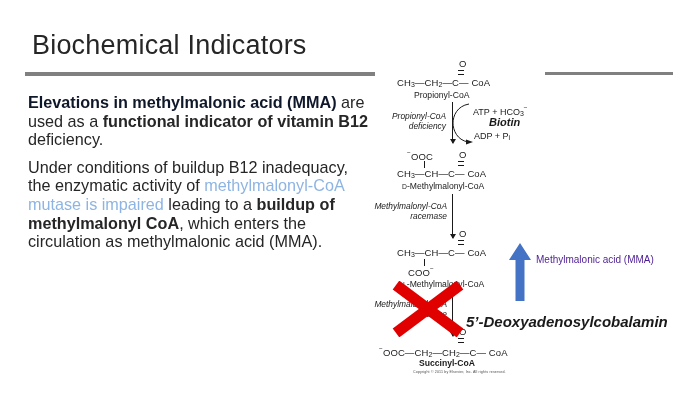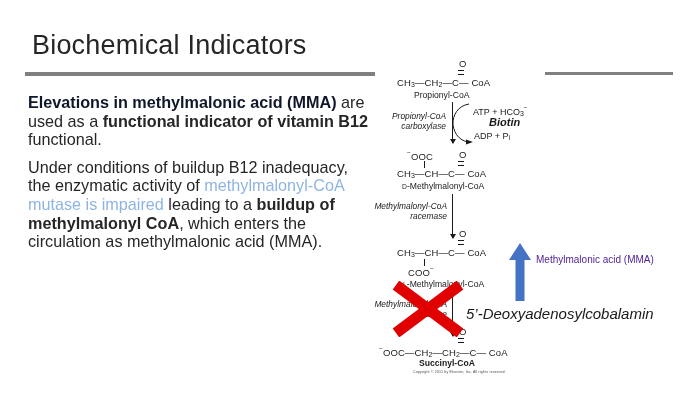--- a/index.html
+++ b/index.html
@@ -53,57 +53,57 @@
   .biotin{position:absolute;font-style:italic;font-weight:bold;font-size:11px;}
 
   
   #blue-arrow{position:absolute;left:508px;top:243px;width:24px;height:58px;}
   #red-x{position:absolute;left:390px;top:281px;width:76px;height:56px;}
   #mma-label{
     position:absolute;left:536px;top:254px;font-size:10px;color:#4c1d95;
     white-space:nowrap;
   }
   #cobalamin-label{
-    position:absolute;left:466px;top:305px;font-size:15px;
-    font-style:italic;font-weight:normal;color:#1a1a1a;white-space:nowrap;
+    position:absolute;left:466px;top:313px;font-size:15px;
+    font-style:italic;font-weight:bold;color:#1a1a1a;white-space:nowrap;
   }
   #copyright{
     position:absolute;left:413px;top:370px;font-size:3.6px;color:#4d4d4d;
     white-space:nowrap;letter-spacing:.15px;
   }
 </style>
 </head>
 <body>
 
 <div id="slide">
 
   <div id="title">Biochemical Indicators</div>
   <div class="rule" id="rule-left"></div>
   <div class="rule" id="rule-right"></div>
 
   <div id="body-text">
-    <p><span class="blue-strong">Elevations in methylmalonic acid (MMA)</span><span> are used as a </span><span class="b">functional indicator of vitamin B12</span><span> functional.</span></p>
+    <p><span class="blue-strong">Elevations in methylmalonic acid (MMA)</span><span> are used as a </span><span class="b">functional indicator of vitamin B12</span><span> deficiency.</span></p>
 
     <p><span>Under conditions of buildup B12 inadequacy, the enzymatic activity of </span><span class="blue-soft">methylmalonyl-CoA mutase is impaired</span><span> leading to a </span><span class="b">buildup of methylmalonyl CoA</span><span>, which enters the circulation as methylmalonic acid (MMA).</span></p>
 
   </div>
 
   <div id="diagram">
 
     <div class="struct" style="left:76px;top:0px;">O</div>
     <div class="dbl" style="left:75px;top:12px;"></div>
     <div class="struct" style="left:14px;top:19px;">
       <span>CH</span><span class="sml">3</span>—<span>CH</span><span class="sml">2</span>—<span>C</span>— <span>CoA</span>
     </div>
     <div class="cap" style="left:31px;top:32px;">Propionyl-CoA</div>
 
     <div class="arrowdown" style="left:69px;top:44px;height:41px;"></div>
     <div class="enz" style="left:-5px;top:54px;width:68px;">
       <span>Propionyl-CoA</span><br>
-      <span>carboxylase</span>
+      <span>deficiency</span>
     </div>
 
     <svg style="position:absolute;left:64px;top:44px;" width="26" height="44">
       <path d="M22,2 C10,4 6,14 6,21 C6,28 10,38 21,40" stroke="#1a1a1a" stroke-width="1" fill="none"></path>
       <polygon points="26,40 19,37.4 19,42.6" fill="#1a1a1a"></polygon>
     </svg>
     <div class="cof" style="left:90px;top:46px;"><span>ATP + HCO</span><span class="sml">3</span><span class="sup">−</span></div>
     <div class="biotin" style="left:82px;top:58px;margin-left:24px;">Biotin</div>
     <div class="cof" style="left:91px;top:73px;"><span>ADP + P</span><span class="sml">i</span></div>
 

